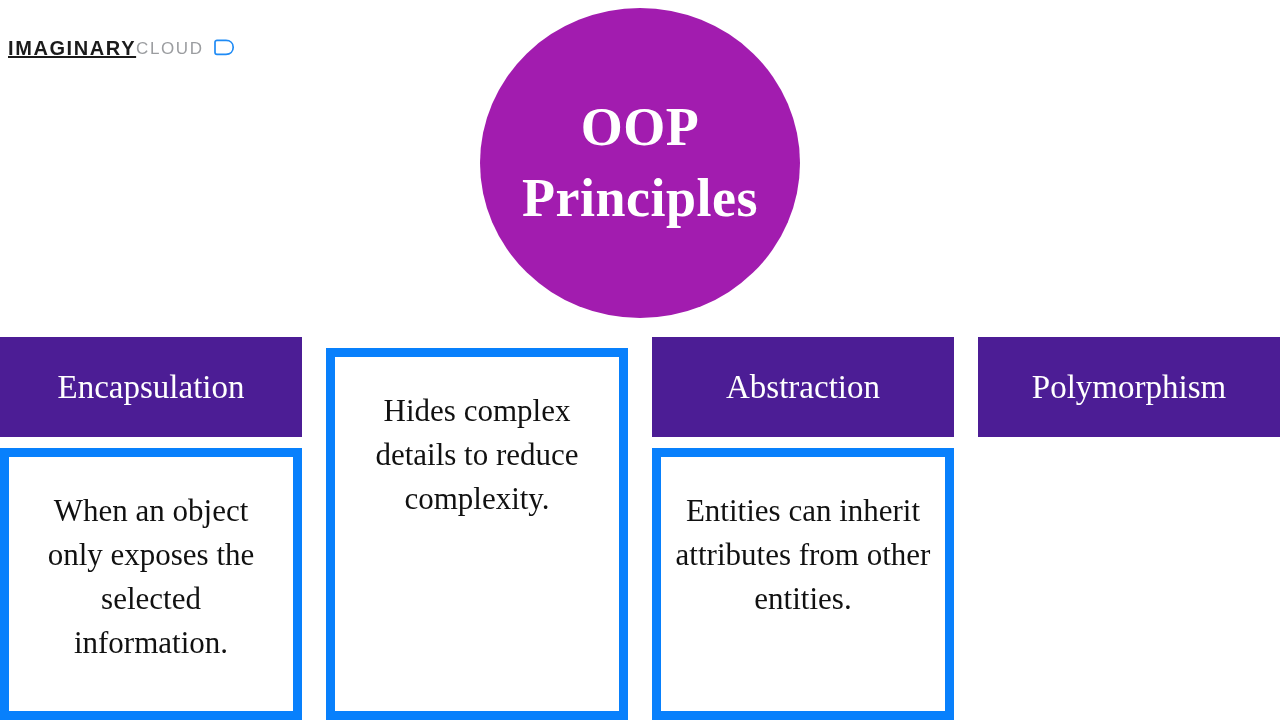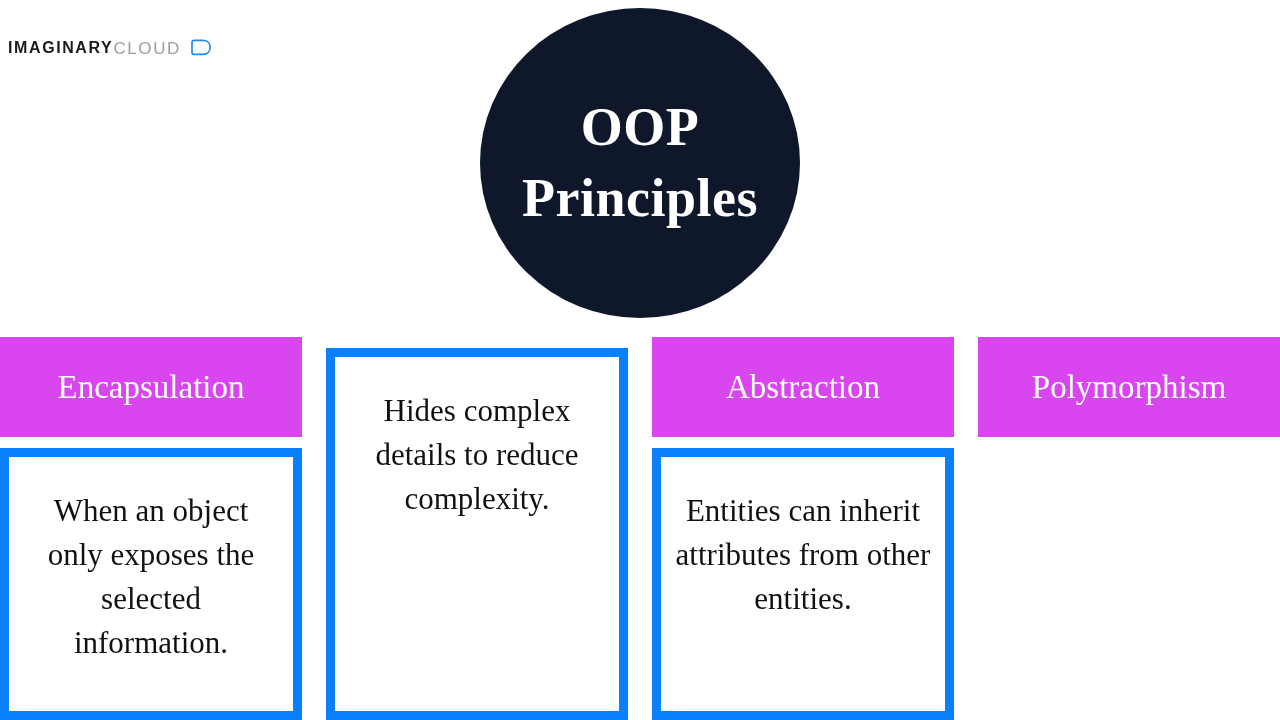--- a/index.html
+++ b/index.html
@@ -21,24 +21,25 @@
     position: absolute;
     left: 8px;
     top: 36px;
     display: flex;
     align-items: center;
     height: 24px;
   }
   .logo-word-bold {
     font-family: "Liberation Sans", "DejaVu Sans", sans-serif;
     font-weight: 700;
-    font-size: 16px;
+    font-size: 20px;
     letter-spacing: 1.6px;
     color: #1b1b1b;
     line-height: 1;
+    text-decoration: underline;
   }
   .logo-word-light {
     font-family: "Liberation Sans", "DejaVu Sans", sans-serif;
     font-weight: 400;
     font-size: 17px;
     letter-spacing: 1.6px;
     color: #9b9da0;
     line-height: 1;
   }
   .logo-bubble {
@@ -49,21 +50,21 @@
   }
 
   
   .hub {
     position: absolute;
     left: 480px;
     top: 8px;
     width: 320px;
     height: 310px;
     border-radius: 50%;
-    background: #0f172a;
+    background: #a21caf;
     display: flex;
     align-items: center;
     justify-content: center;
     text-align: center;
   }
   .hub-title {
     color: #ffffff;
     font-family: "Liberation Serif", "DejaVu Serif", serif;
     font-weight: 700;
     font-size: 54px;
@@ -86,21 +87,21 @@
     margin-right: 24px;
     display: flex;
     flex-direction: column;
   }
   .column:last-child {
     margin-right: 0;
   }
 
   .col-header {
     height: 100px;
-    background: #d946ef;
+    background: #4c1d95;
     color: #ffffff;
     display: flex;
     align-items: center;
     justify-content: center;
     text-align: center;
     font-family: "Liberation Serif", "DejaVu Serif", serif;
     font-weight: 400;
     font-size: 33px;
     line-height: 1.1;
     box-sizing: border-box;

